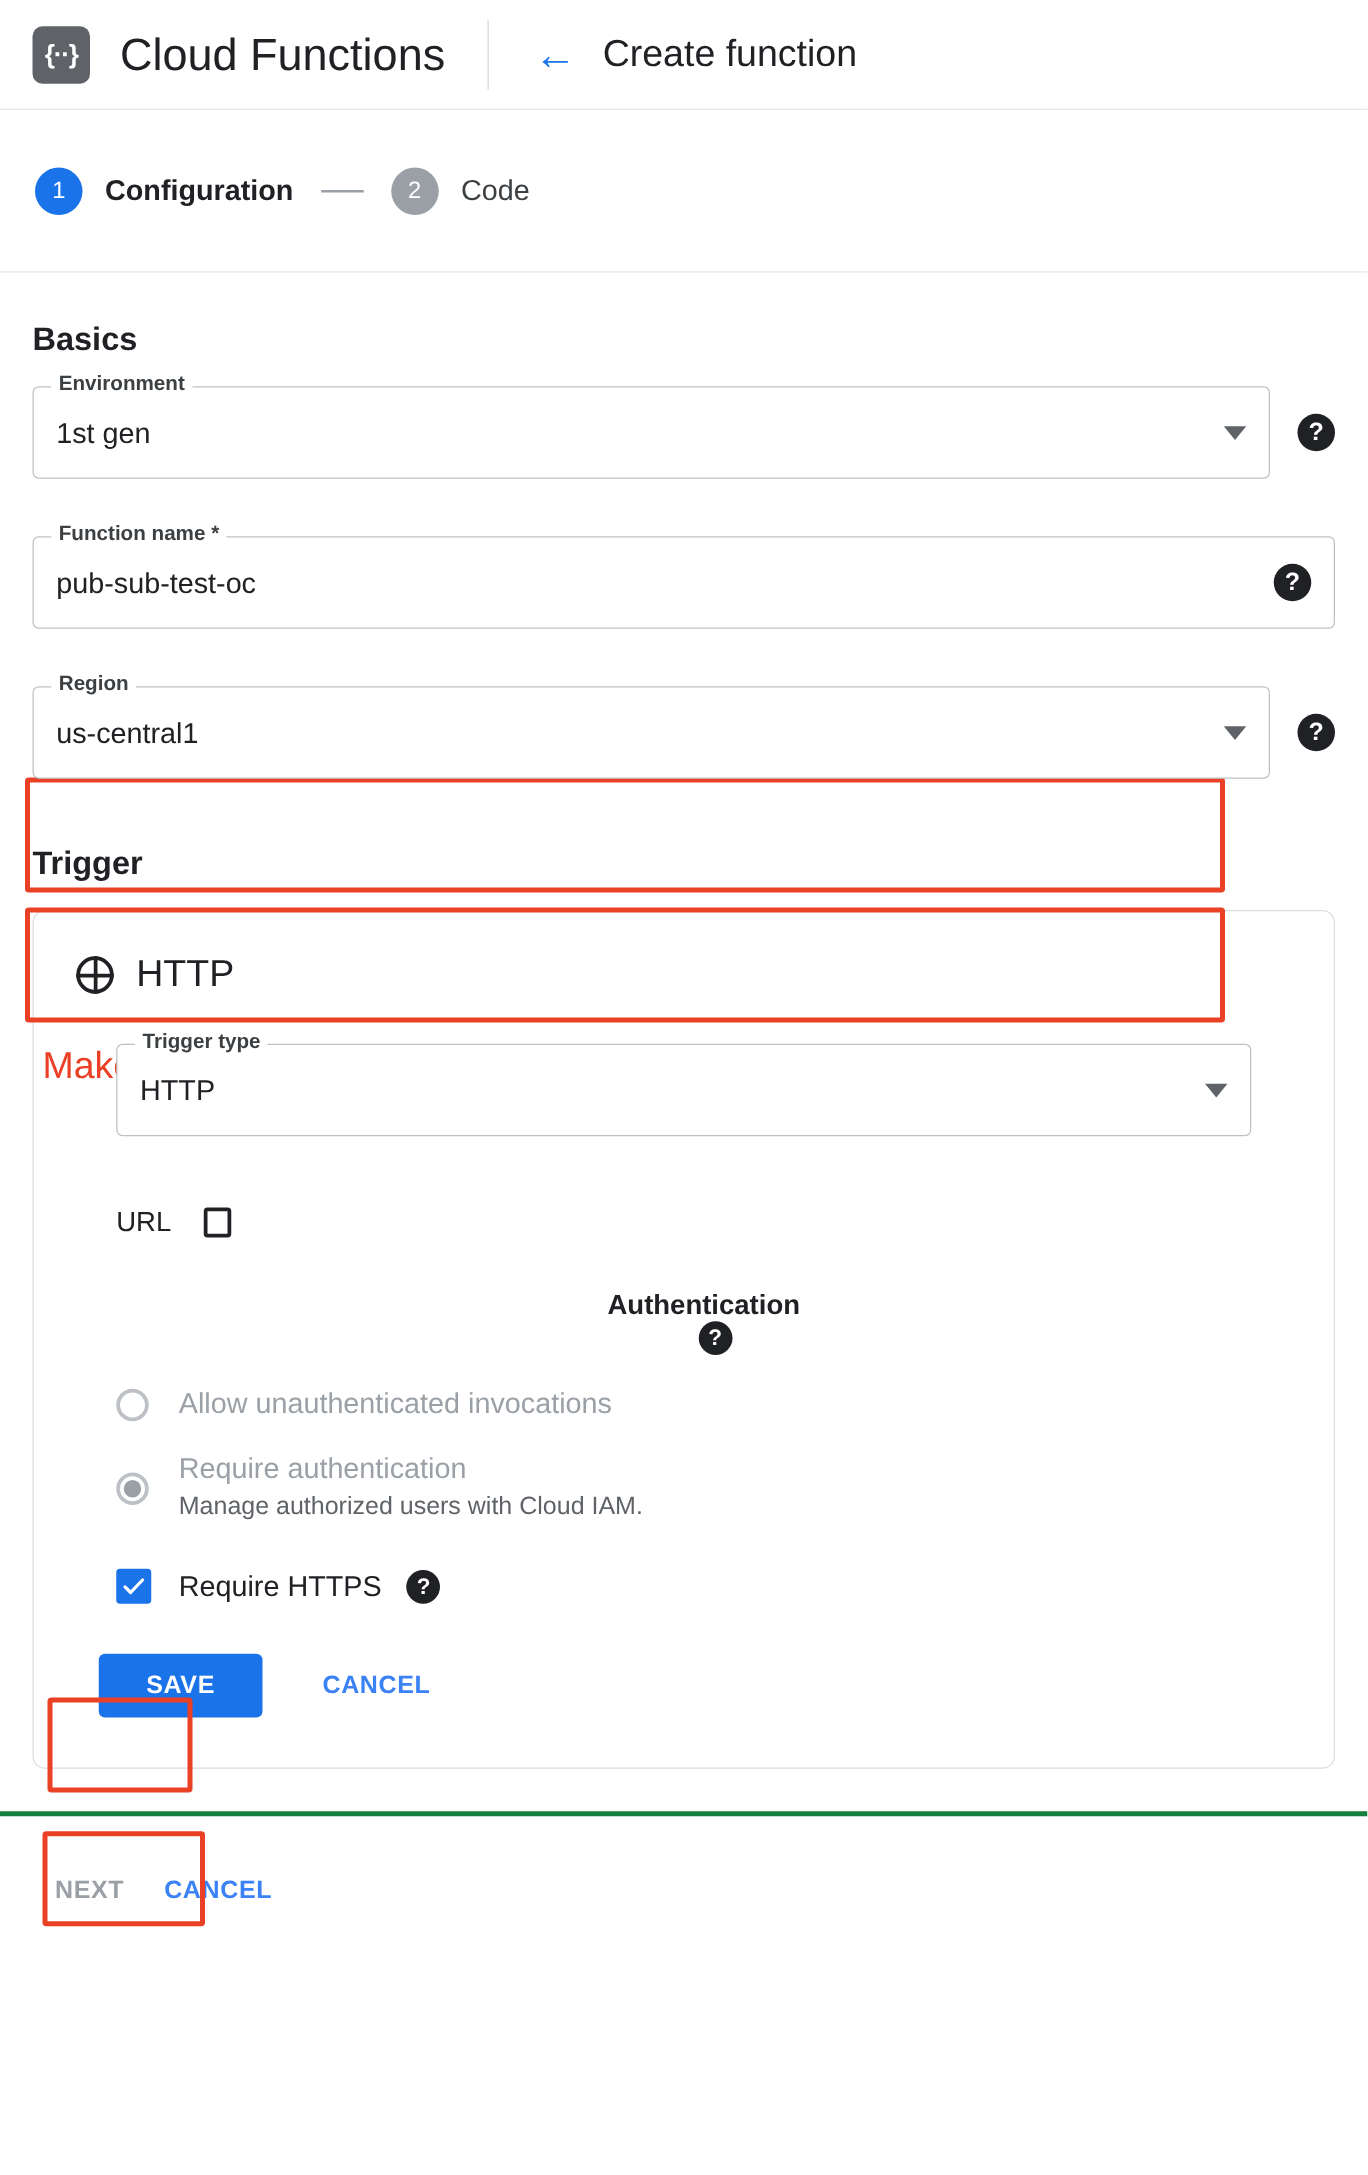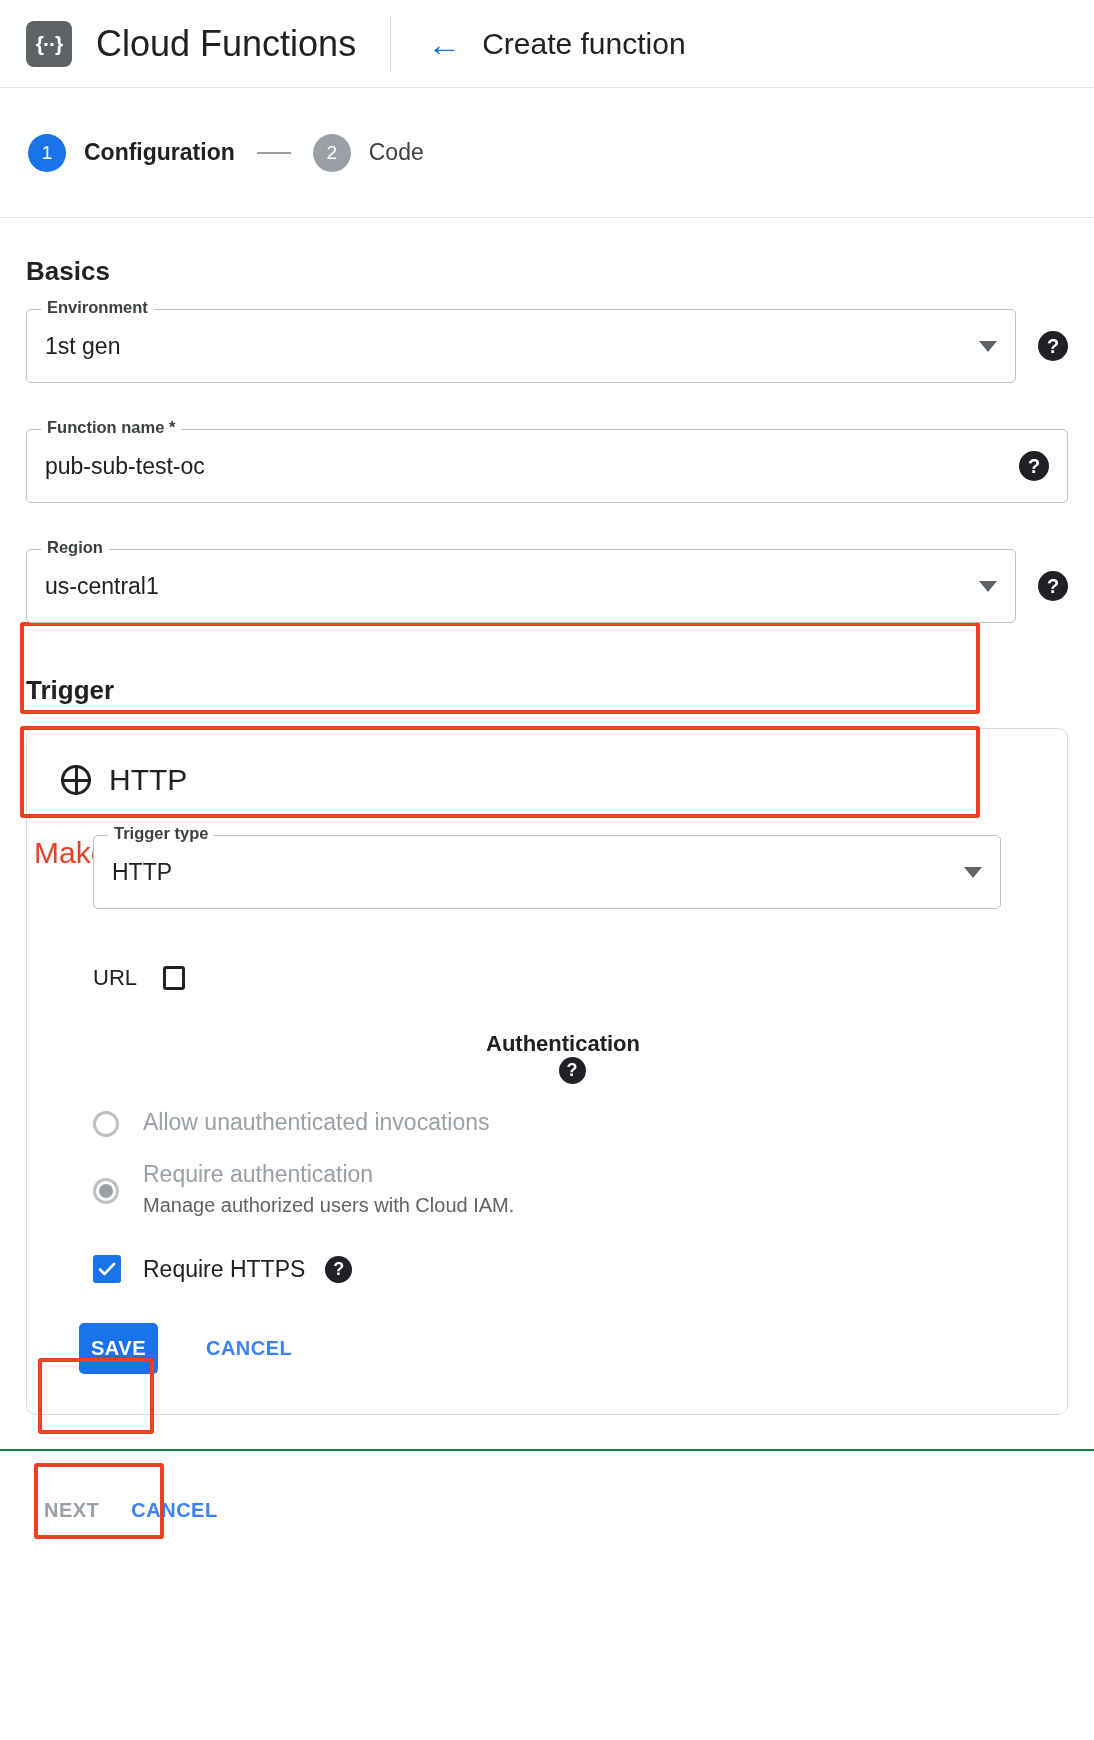--- a/index.html
+++ b/index.html
@@ -274,21 +274,21 @@
   .checkbox-label { margin-left: 22px; font-size: 23px; color: #202124; }
   .checkbox-row .help-dot { margin-left: 20px; width: 27px; height: 27px; font-size: 18px; }
 
   .btn-row { display: flex; align-items: center; margin-top: 40px; }
   .btn-save {
     background: #1a73e8;
     color: #fff;
     font-size: 20px;
     font-weight: bold;
     letter-spacing: 0.5px;
-    padding: 14px 12px;
+    padding: 14px 38px;
     border: none;
     border-radius: 5px;
     cursor: pointer;
     font-family: inherit;
   }
   .btn-flat {
     background: none;
     border: none;
     color: #3b82f6;
     font-size: 20px;
@@ -297,21 +297,21 @@
     margin-left: 42px;
     cursor: pointer;
     font-family: inherit;
     padding: 14px 6px;
   }
   .btn-flat.disabled { color: #9aa0a6; }
 
   
   .footer {
     margin-top: 34px;
-    border-top: 2px solid #15803d;
+    border-top: 4px solid #15803d;
     padding: 34px 26px 30px 26px;
     display: flex;
     align-items: flex-start;
     position: relative;
   }
 </style>
 </head>
 <body>
 
 <div class="topbar">

